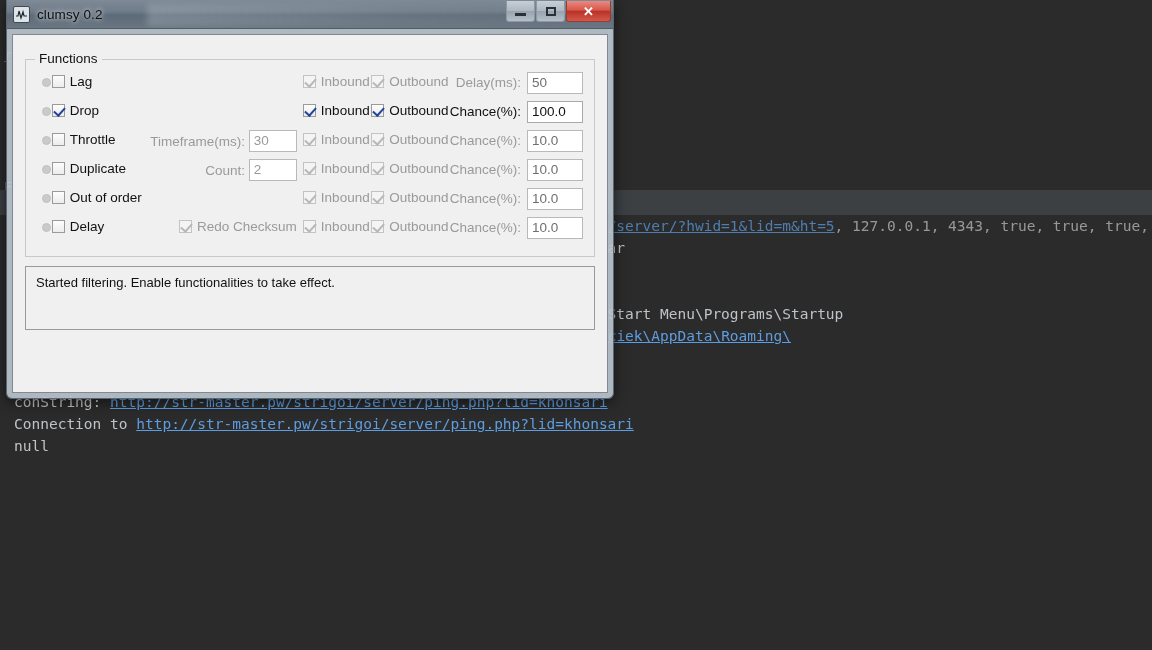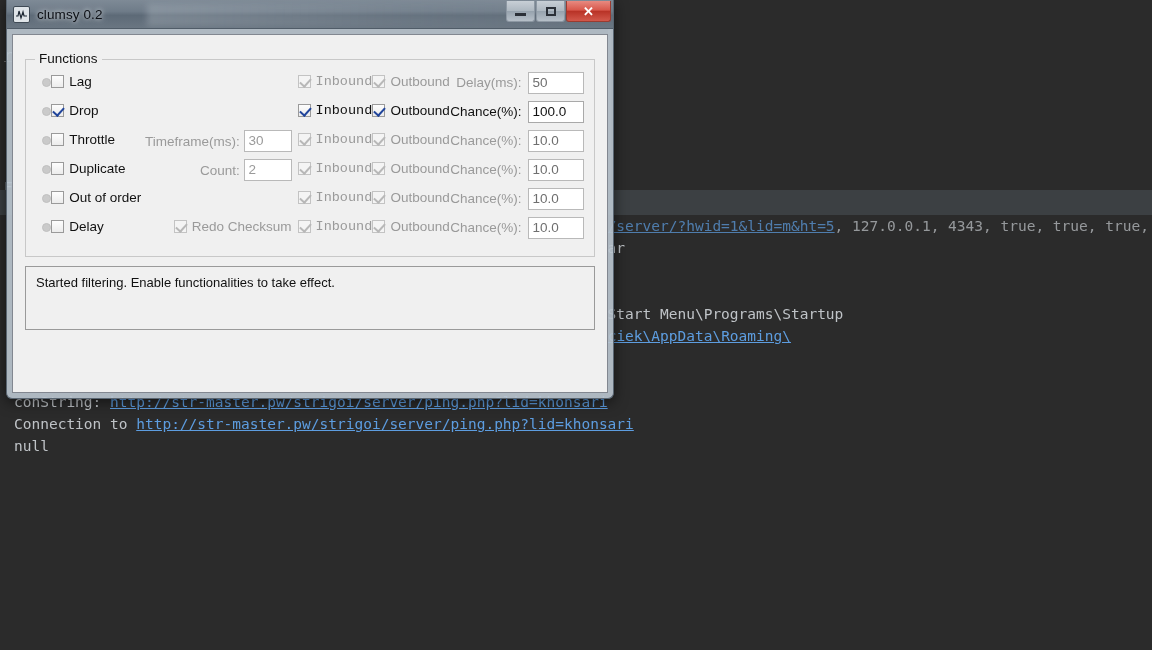--- a/index.html
+++ b/index.html
@@ -215,21 +215,21 @@
     border-top: 5px solid #333;
   }
 
   
   .fn-table { width: 100%; border-collapse: collapse; margin-top: 2px; }
   .fn-table td { padding: 0; height: 29px; vertical-align: middle; font-size: 13.5px; color: #111; }
   .fn-table td.disabled, .fn-table td.disabled * { color: #9a9a9a; }
   .c-led { width: 20px; padding-left: 6px !important; }
   .c-name { width: 150px; }
   .c-extra { text-align: right; padding-right: 6px !important; white-space: nowrap; }
-  .c-in  { width: 78px; font-family: Liberation Mono, monospace; }
+  .c-in  { width: 78px; }
   .c-out { width: 86px; }
   .c-chance-lbl { text-align: right; padding-right: 6px !important; white-space: nowrap; }
   .c-chance-val { width: 62px; }
 
   .cb {
     display: inline-flex; align-items: center; gap: 5px;
     cursor: pointer; white-space: nowrap;
   }
   .box {
     width: 13px; height: 13px;

